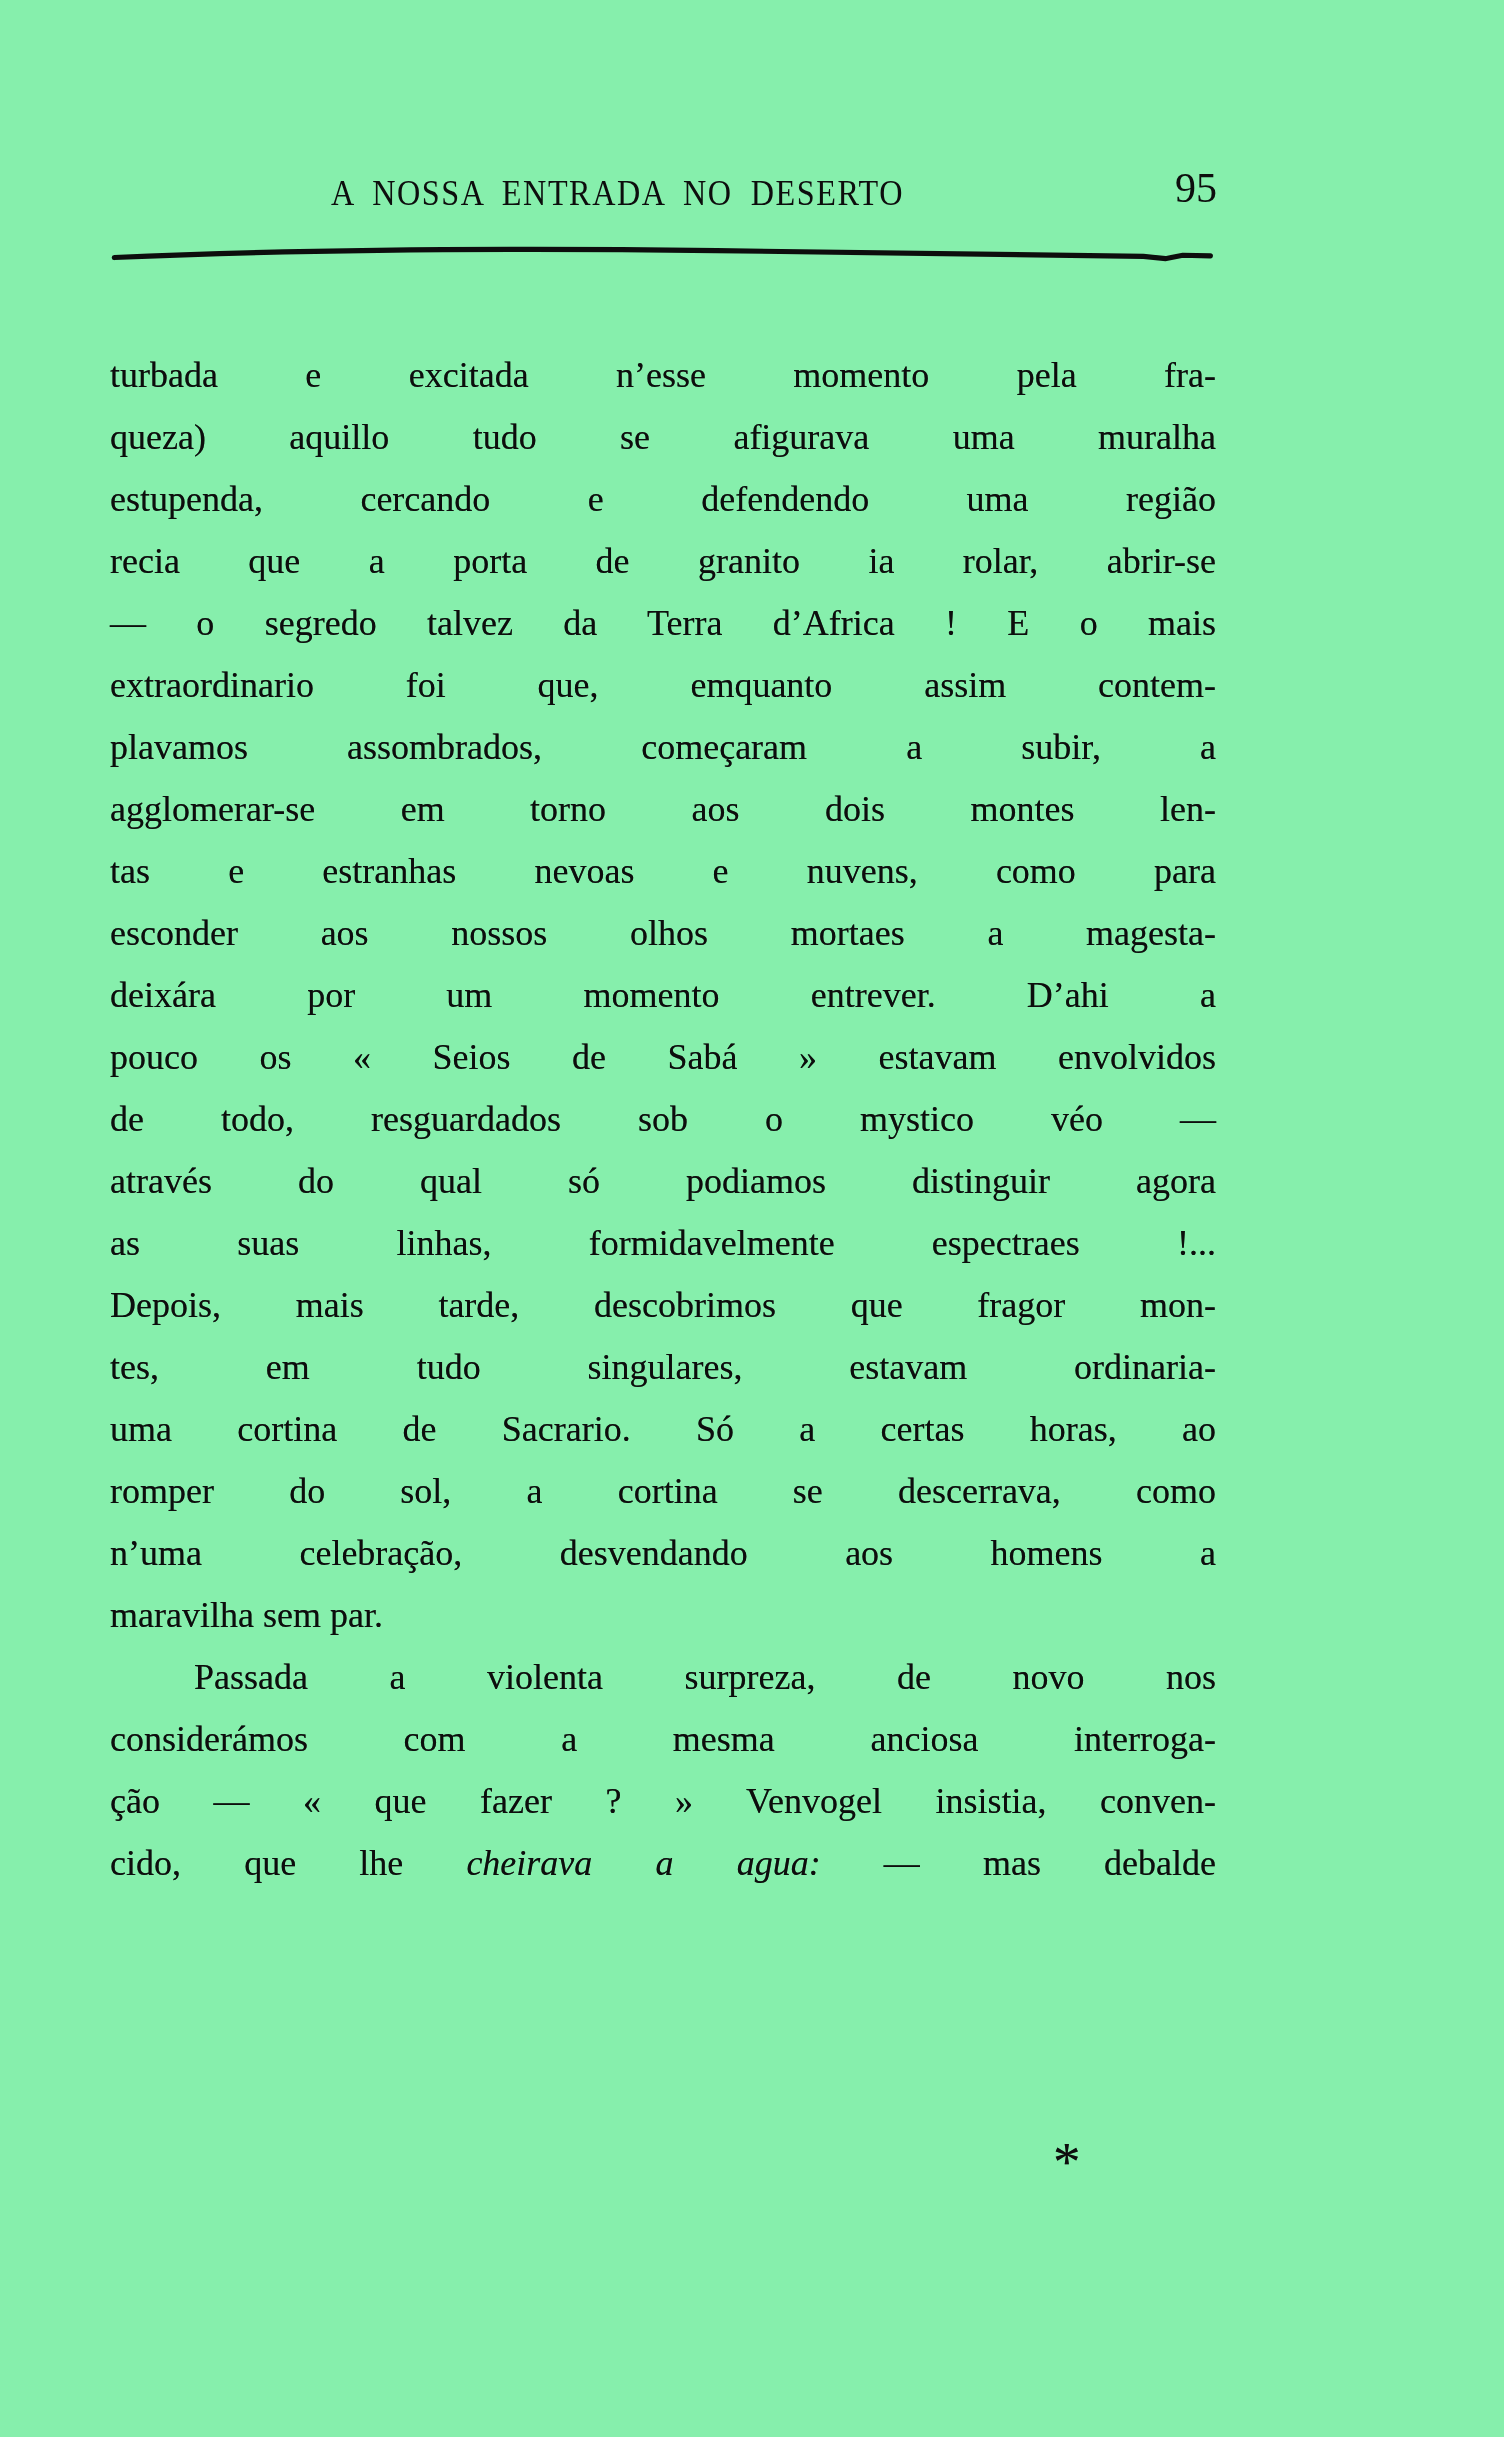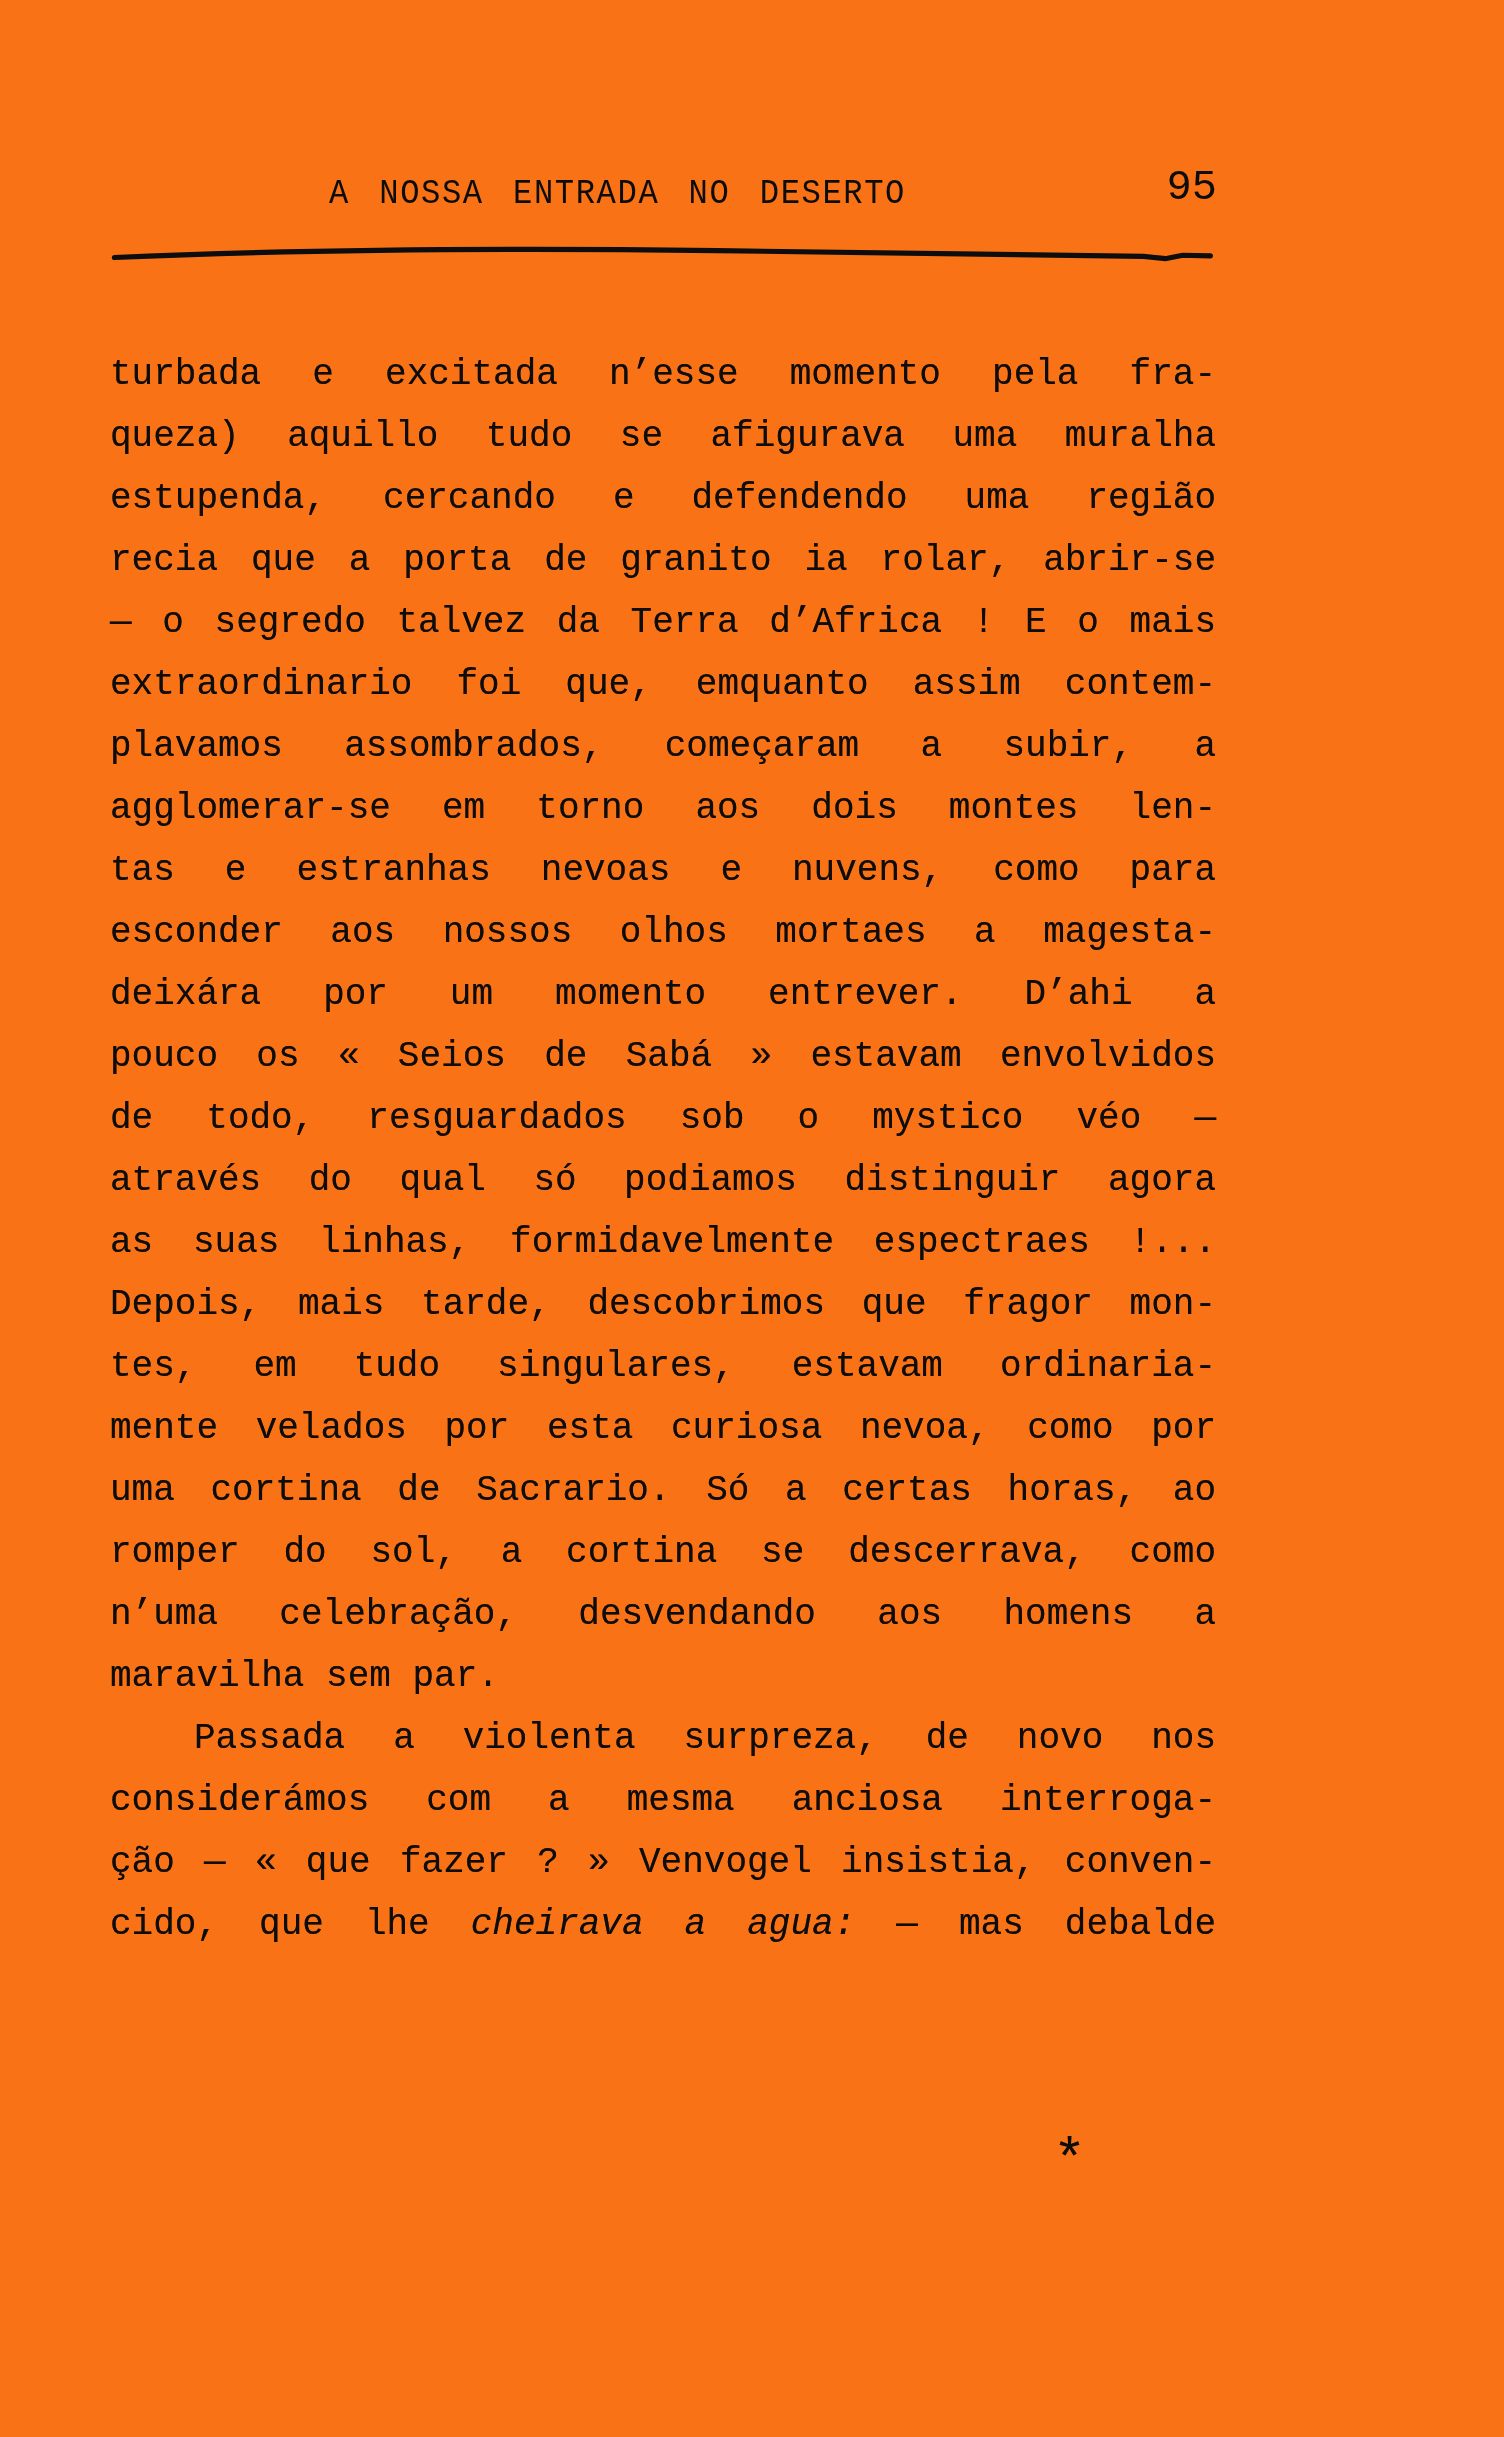--- a/index.html
+++ b/index.html
@@ -1,20 +1,20 @@
 <!DOCTYPE html>
 <html style="font-size:9.2px"><head>
 <meta charset="utf-8">
 <style>
   html,body{margin:0;padding:0;background:#e8e8e8;}
   .page{
     position:relative;
     width:1505px;height:2438px;
-    background:#f97316;
-    font-family:Liberation Mono, monospace;
+    background:#86efac;
+    font-family:Liberation Serif, serif;
     color:#0d0d0d;
     overflow:hidden;
   }
   .page-header{
     position:absolute;left:110px;top:166px;width:1107px;height:64px;
   }
   .running-title{
     position:absolute;left:0;right:92px;top:8px;
     text-align:center;
     font-size:35px;
@@ -79,21 +79,20 @@
     <div class="line">agglomerar-se em torno aos dois montes len-</div>
     <div class="line">tas e estranhas nevoas e nuvens, como para</div>
     <div class="line">esconder aos nossos olhos mortaes a magesta-</div>
     <div class="line">deixára por um momento entrever. D’ahi a</div>
     <div class="line">pouco os « Seios de Sabá » estavam envolvidos</div>
     <div class="line">de todo, resguardados sob o mystico véo —</div>
     <div class="line">através do qual só podiamos distinguir agora</div>
     <div class="line">as suas linhas, formidavelmente espectraes !...</div>
     <div class="line">Depois, mais tarde, descobrimos que fragor mon-</div>
     <div class="line">tes, em tudo singulares, estavam ordinaria-</div>
-    <div class="line">mente velados por esta curiosa nevoa, como por</div>
     <div class="line">uma cortina de Sacrario. Só a certas horas, ao</div>
     <div class="line">romper do sol, a cortina se descerrava, como</div>
     <div class="line">n’uma celebração, desvendando aos homens a</div>
     <div class="line short">maravilha sem par.</div>
     <div class="line indent">Passada a violenta surpreza, de novo nos</div>
     <div class="line">considerámos com a mesma anciosa interroga-</div>
     <div class="line">ção — « que fazer ? » Venvogel insistia, conven-</div>
     <div class="line"><span>cido, que lhe </span><span class="italic">cheirava a agua:</span><span> — mas debalde</span></div>
   </main>
 

